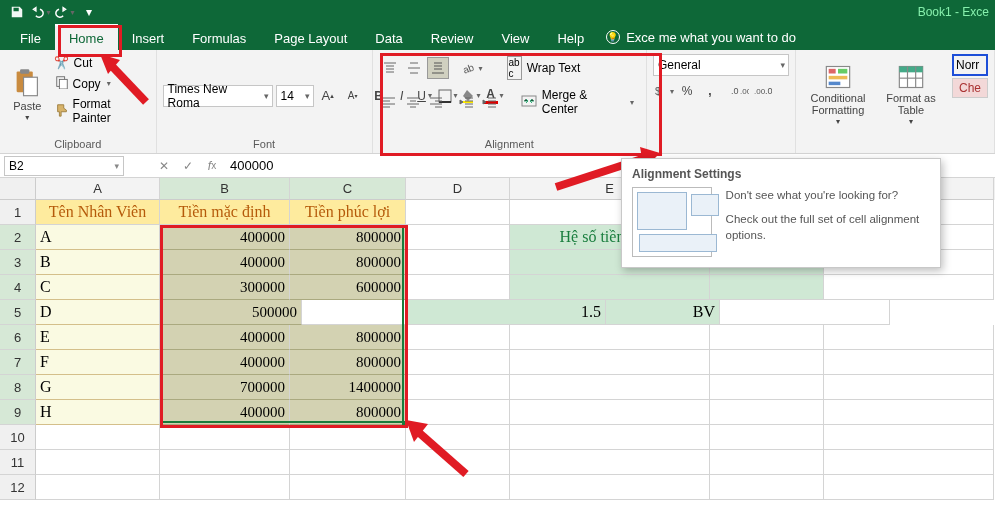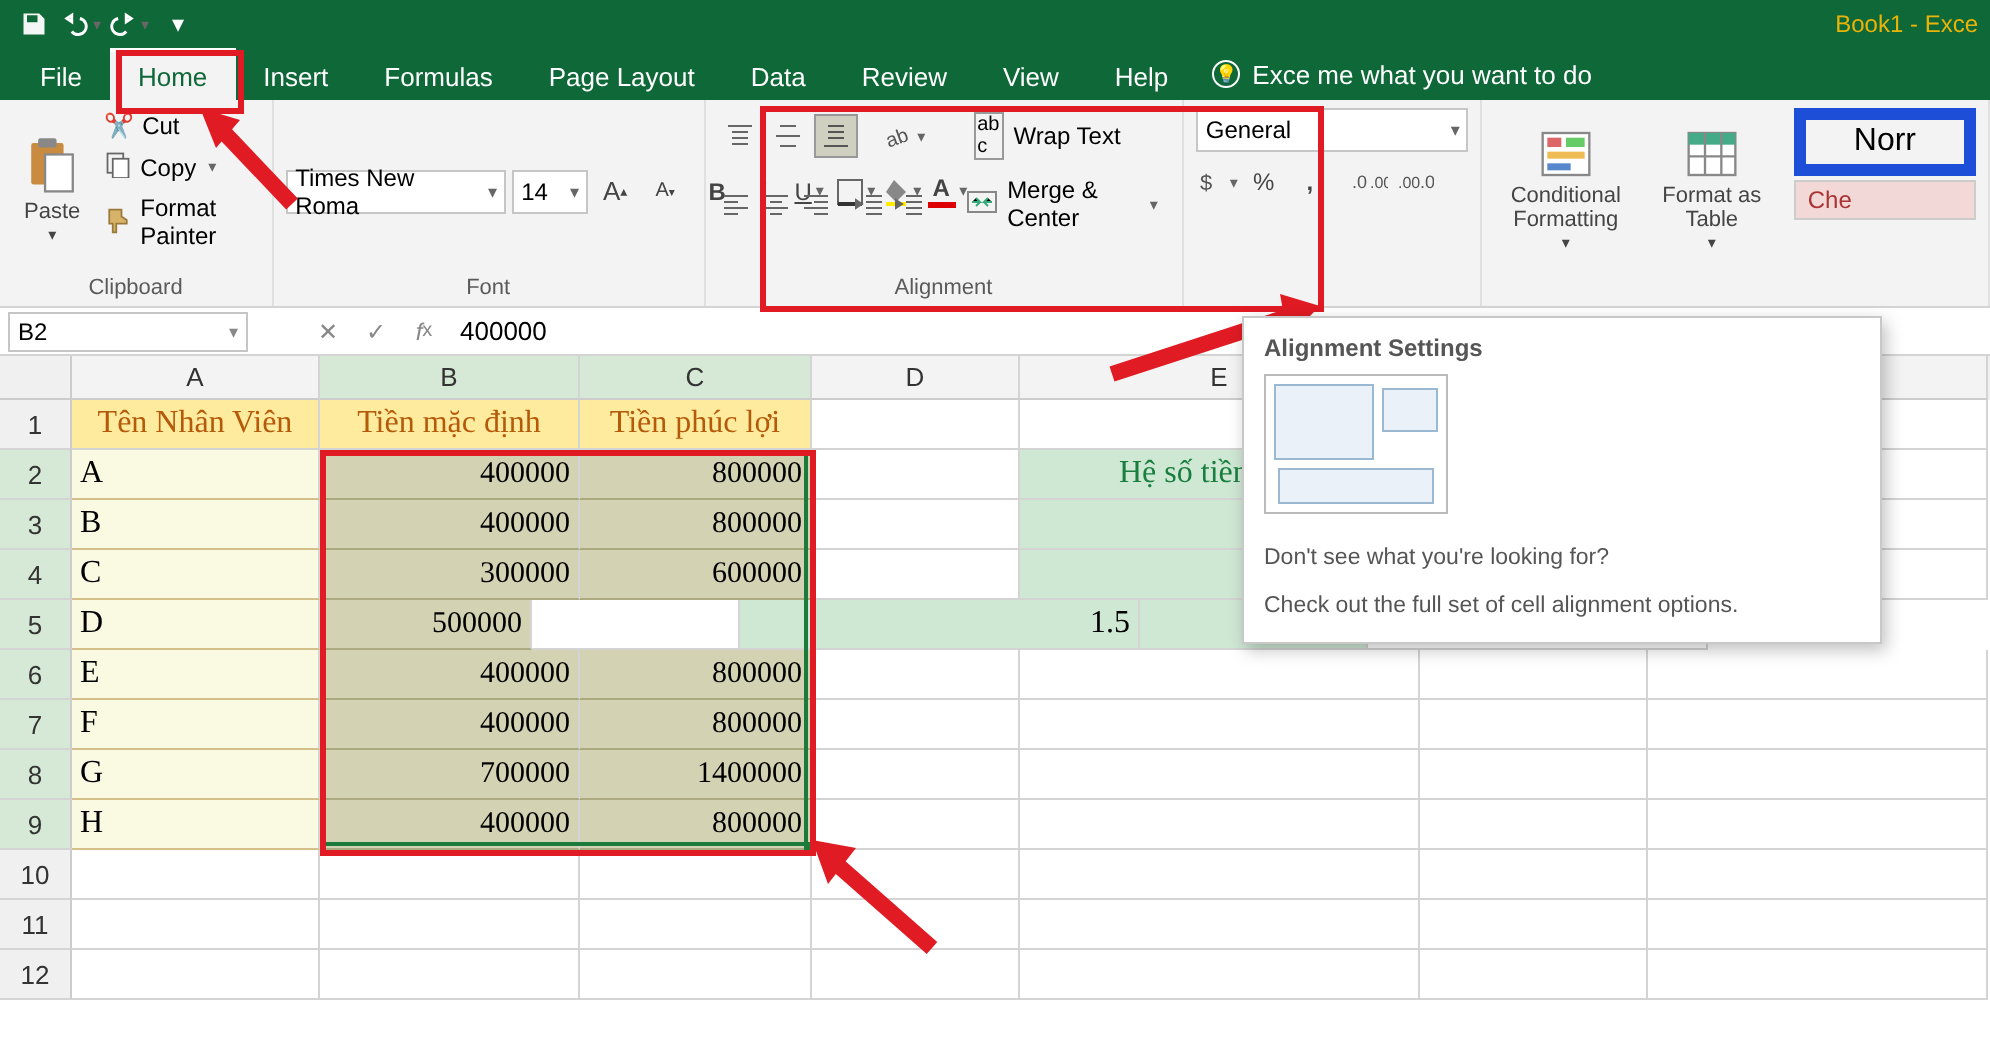--- a/index.html
+++ b/index.html
@@ -2,21 +2,21 @@
 <html><head>
 <meta charset="utf-8">
 <style>
 * { box-sizing: border-box; margin: 0; padding: 0; font-family: "Segoe UI", Arial, sans-serif; }
 body { background: #fff; width: 995px; height: 528px; overflow: hidden; position: relative; font-size: 12px; }
 
 
 .titlebar { background: #0e6838; height: 24px; display: flex; align-items: center; color: #fff; }
 .qat { display: flex; gap: 2px; padding: 0 6px; align-items: center; }
 .qat-btn { width: 22px; height: 20px; display: flex; align-items: center; justify-content: center; color: #fff; font-size: 12px; }
-.title-text { position: absolute; right: 6px; font-size: 12px; color: #eab308; }
+.title-text { position: absolute; right: 6px; font-size: 12px; color: #86efac; }
 
 
 .tabs { background: #0e6838; height: 26px; display: flex; align-items: stretch; color: #fff; padding-left: 6px; }
 .tab { padding: 0 14px; display: flex; align-items: center; font-size: 13px; cursor: pointer; border-top: 2px solid transparent; }
 .tab.active { background: #f3f3f3; color: #0e6838; border-top-color: #fff; }
 .tab.file { background: transparent; }
 .tellme { display: flex; align-items: center; gap: 6px; margin-left: 8px; font-size: 13px; }
 .tellme-icon { width:14px; height:14px; border:1.5px solid #fff; border-radius:50%; display:flex; align-items:center; justify-content:center; font-size:9px;}
 
 
@@ -55,21 +55,21 @@
 .cname { background:#fafae2; font-family:"Times New Roman",serif; font-size:16px; border-bottom:1px solid #d4bf8a; }
 .cnum { background:#d3d2b2; font-family:"Times New Roman",serif; font-size:15px; justify-content:flex-end; border-bottom:1px solid #aaa97f; }
 .cgreen { background:#cfe8d4; font-family:"Times New Roman",serif; font-size:16px; color:#1a7e3e; justify-content:center; }
 .cgreen.r { justify-content:flex-end; color:#000; }
 .selection-box { position:absolute; border:2px solid #1a7b3b; pointer-events:none; }
 .sel-handle { position:absolute; width:6px; height:6px; background:#1a7b3b; }
 
 
 .popup { position:absolute; background:#fff; border:1px solid #c8c8c8; box-shadow:2px 3px 8px rgba(0,0,0,0.25); padding:8px 10px 10px; width:320px; z-index:100; }
 .popup h4 { font-size:12px; font-weight:bold; color:#555; margin-bottom:6px; }
-.popup-body { display:flex; gap:14px;flex-direction:column; }
+.popup-body { display:flex; gap:14px; }
 .popup-img { width:92px; height:70px; border:1px solid #bbb; background:#fff; position:relative; }
 .popup-img .mini { position:absolute; border:1px solid #9bb8d3; background:#eaf1f8; }
 .popup p { font-size:11.5px; color:#555; line-height:1.4; }
 
 
 .arrow { position:absolute; z-index:60; pointer-events:none; }
 </style>
 </head>
 <body>
 
@@ -312,21 +312,21 @@
             <rect x="2" y="2" width="20" height="18" fill="#fff" stroke="#888"></rect>
             <rect x="2" y="2" width="20" height="5" fill="#4a8"></rect>
             <line x1="9" y1="2" x2="9" y2="20" stroke="#888"></line>
             <line x1="16" y1="2" x2="16" y2="20" stroke="#888"></line>
             <line x1="2" y1="12" x2="22" y2="12" stroke="#888"></line>
           </svg>
         <span>Format as Table</span>
           <span style="font-size:8px">▾</span>
       </div>
       <div style="display:flex;flex-direction:column;gap:2px;margin-left:4px">
-        <div style="border:6px solid #1d4ed8;padding:2px 24px;font-size:16px">Norr</div>
+        <div style="border:2px solid #1d4ed8;padding:2px 2px;font-size:12px">Norr</div>
         <div style="border:1px solid #ccc;padding:2px 6px;font-size:12px;background:#f3d8d8;color:#a33">Che</div>
       </div>
     </div>
     <div class="group-label" style="visibility:hidden">Styles</div>
   </div>
 </div>
 
 <div class="fbarrow">
   <div class="namebox">
     <input value="B2" style="">
@@ -402,21 +402,21 @@
           <div class="cell cname" style="width: 124px;">C</div>
           <div class="cell cnum" style="width: 130px;">300000</div>
           <div class="cell cnum" style="width: 116px;">600000</div>
           <div class="cell" style="width: 104px;"></div>
           <div class="cell cgreen" style="width: 200px;"></div>
           <div class="cell cgreen" style="width: 114px;"></div>
           <div class="cell" style="width: 170px;"></div>
         </div>
         <div class="cellrow">
           <div class="cell cname" style="width: 124px;">D</div>
-          <div class="cell cnum" style="width: 106px;">500000</div>
+          <div class="cell cnum" style="width: 142px;">500000</div>
           <div class="cell" style="width: 104px;"></div>
           <div class="cell cgreen r" style="width: 200px;">1.5</div>
           <div class="cell cgreen r" style="width: 114px;">BV</div>
           <div class="cell" style="width: 170px;"></div>
         </div>
         <div class="cellrow">
           <div class="cell cname" style="width: 124px;">E</div>
           <div class="cell cnum" style="width: 130px;">400000</div>
           <div class="cell cnum" style="width: 116px;">800000</div>
           <div class="cell" style="width: 104px;"></div>

